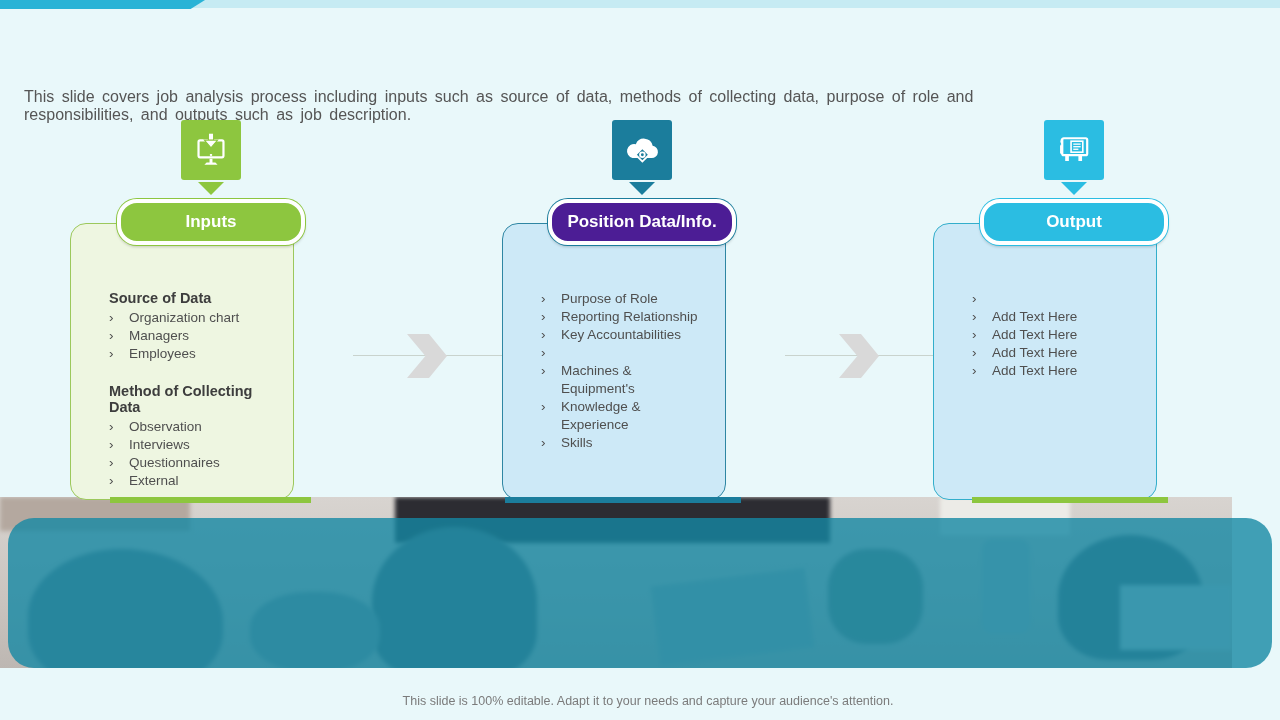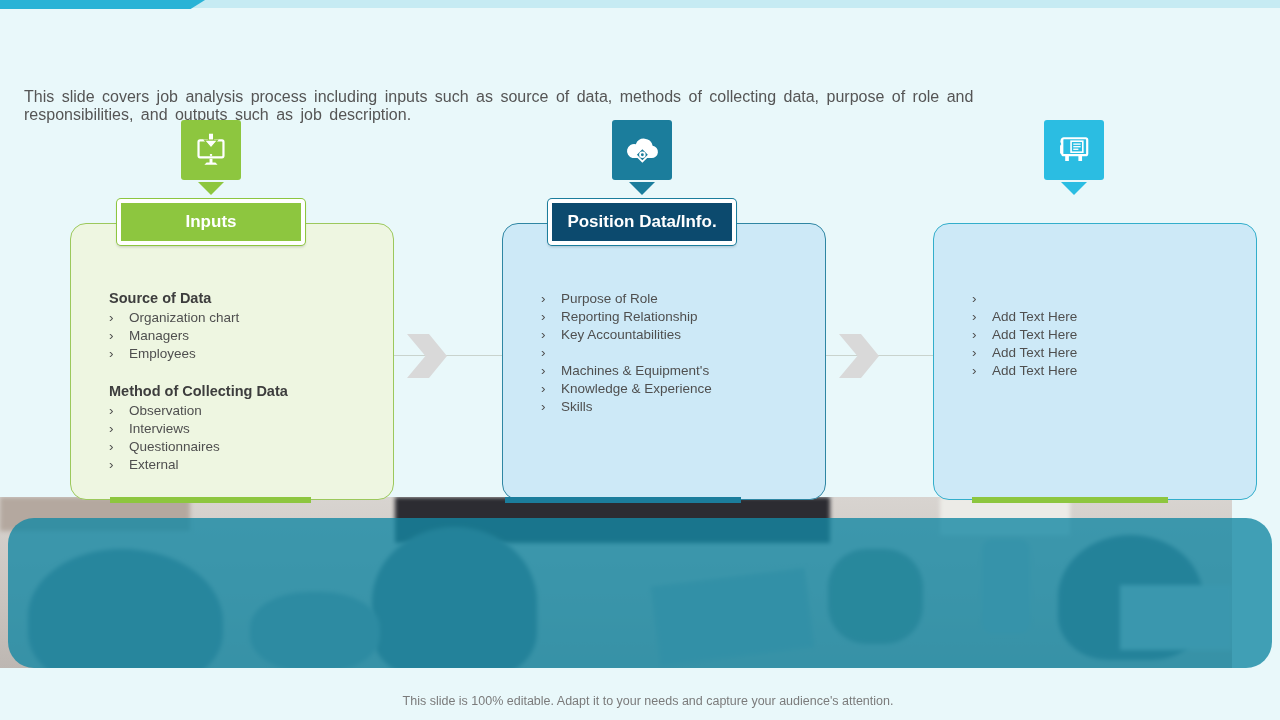--- a/index.html
+++ b/index.html
@@ -14,29 +14,29 @@
 
   .title { position:absolute; left:24px; top:26px; font-size:35px; font-weight:700; color:#3c3c3c; letter-spacing:.3px; }
   .subtitle { position:absolute; left:24px; top:88px; width:1060px; font-size:16px; color:#555; word-spacing:3px; }
 
   
   .icon-sq { position:absolute; top:120px; width:60px; height:60px; border-radius:3px;
              display:flex; align-items:center; justify-content:center; }
   .tri { position:absolute; top:182px; width:26px; height:13px; clip-path:polygon(0 0,100% 0,50% 100%); }
 
   
-  .pill { position:absolute; top:199px; width:188px; height:46px; border-radius:4px;
+  .pill { position:absolute; top:199px; width:188px; height:46px; border-radius:20px;
           border:4px solid #fff; display:flex; align-items:center; justify-content:center; z-index:4; }
   .pill span { color:#fff; font-size:17px; font-weight:700; }
   .pill-green { background:#8dc63f; box-shadow:0 0 0 1px #8dc63f, 0 2px 3px rgba(0,0,0,.18); }
-  .pill-teal  { background:#0c4a6e; box-shadow:0 0 0 1px #1b7d9c, 0 2px 3px rgba(0,0,0,.18); }
+  .pill-teal  { background:#4c1d95; box-shadow:0 0 0 1px #1b7d9c, 0 2px 3px rgba(0,0,0,.18); }
   .pill-cyan  { background:#2bbde2; box-shadow:0 0 0 1px #2bbde2, 0 2px 3px rgba(0,0,0,.18); }
 
   
-  .cbox { position:absolute; top:223px; width:324px; height:277px; border-radius:16px; z-index:1;
+  .cbox { position:absolute; top:223px; width:224px; height:277px; border-radius:16px; z-index:1;
           padding:66px 20px 10px 38px; }
   .cbox-green { background:#eef6e1; border:1px solid #9cc85c; }
   .cbox-blue  { background:#cde9f7; border:1px solid #2f86a3; }
   .cbox-blue2 { background:#cde9f7; border:1px solid #33aecb; }
   .ghead { font-size:14.5px; font-weight:700; color:#3d3d3d; margin-bottom:3px; }
   .ghead:empty { display:none; }
   ul.list { list-style:none; }
   ul.list li { display:flex; font-size:13.5px; color:#4f4f4f; line-height:18px; }
   ul.list .chev { width:20px; flex:0 0 20px; }
   .group + .group { margin-top:20px; }
@@ -198,20 +198,23 @@
       <rect x="14" y="14" width="34" height="23" rx="2" fill="#2bbde2" stroke="#fff" stroke-width="3"></rect>
       <rect x="26" y="18" width="16" height="15" fill="none" stroke="#fff" stroke-width="2.2"></rect>
       <line x1="29" y1="22" x2="39" y2="22" stroke="#fff" stroke-width="1.8"></line>
       <line x1="29" y1="25.5" x2="39" y2="25.5" stroke="#fff" stroke-width="1.8"></line>
       <line x1="29" y1="29" x2="36" y2="29" stroke="#fff" stroke-width="1.8"></line>
       <rect x="18" y="37" width="5" height="8" fill="#fff"></rect>
       <rect x="36" y="37" width="5" height="8" fill="#fff"></rect>
     </svg>
   </div>
   <div class="tri" style="left:1061px;background:#2bbde2;"></div>
+  <div class="pill pill-cyan" style="left:980px;">
+    <span>Output</span>
+  </div>
   <div class="cbox cbox-blue2 narrow" style="left:933px;">
     <ul class="list">
 
         <li>
           <span class="chev">›</span>
         </li>
 
         <li>
           <span class="chev">›</span>
           <span>Add Text Here</span>

